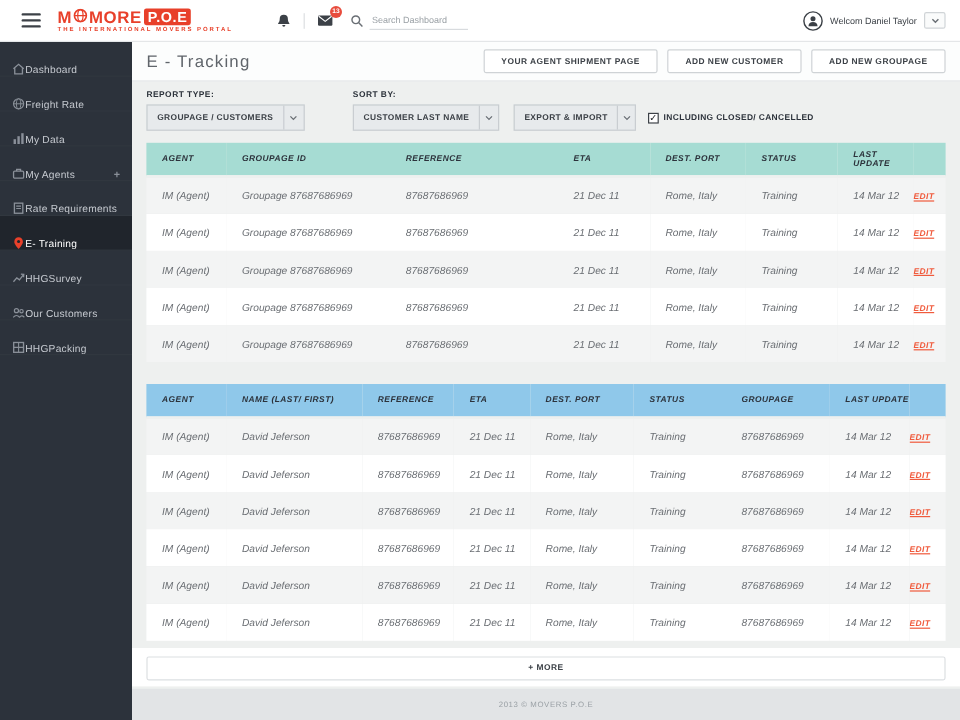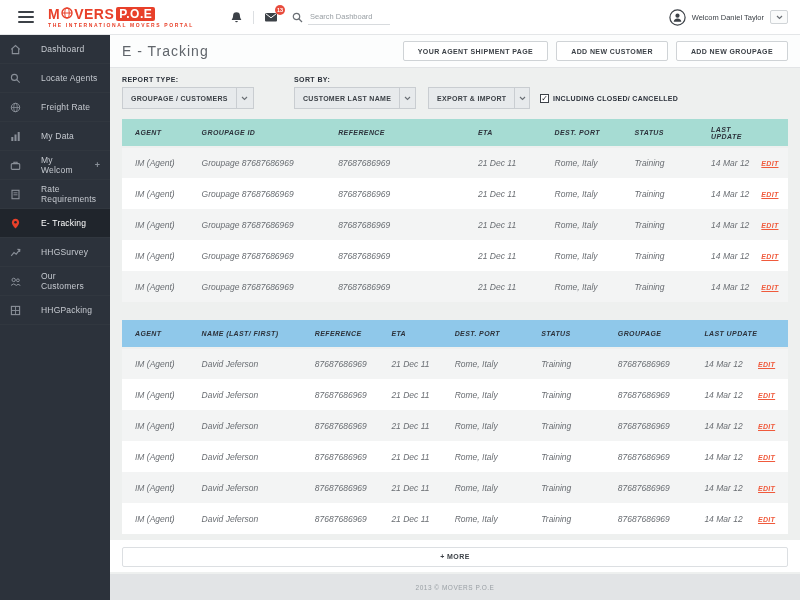--- a/index.html
+++ b/index.html
@@ -27,21 +27,21 @@
   .search-input { border:none; border-bottom:1px solid #d8dbde; outline:none; width:82px; font-size:7.5px;
     padding:2px 2px 3px; color:#4a4f55; font-family:"Liberation Sans", sans-serif; }
   .search-input::placeholder { color:#9aa0a5; }
   .user-area { margin-left:auto; display:flex; align-items:center; gap:6px; }
   .user-name { font-size:7.5px; color:#3c4147; }
   .user-drop { width:18px; height:14px; border:1px solid #d0d4d7; border-radius:2px; background:#fafbfb;
     display:flex; align-items:center; justify-content:center; cursor:pointer; }
 
   
   .sidebar { position:absolute; top:35px; left:0; width:110px; height:565px; background:#2c323b; }
-  .side-item { height:29px; display:flex; align-items:center; padding:0 10px; gap:20px; cursor:pointer;
+  .side-item { height:29px; display:flex; align-items:flex-end; padding:0 10px; gap:0; cursor:pointer;
     border-bottom:1px solid #31373f; }
   .side-item .lbl { color:#c6cad0; font-size:8.5px; letter-spacing:.2px; flex:1; }
   .side-item.active { background:#20252c; }
   .side-item.active .lbl { color:#ffffff; }
   .side-item .plus { color:#8a9099; font-size:9px; font-weight:bold; }
   .sico { width:11px; height:11px; display:flex; align-items:center; justify-content:center; flex:0 0 11px; }
 
   
   .main { position:absolute; top:35px; left:110px; width:690px; height:565px; background:#eef0ef; }
   .title-row { height:33px; background:#fcfdfd; border-bottom:1px solid #e2e4e6; display:flex;
@@ -106,21 +106,21 @@
 
   <div class="logo">
     <div class="logo-line">
       <span class="brand-main">
           <span>M</span>
           <span class="globe"><svg width="12" height="12" viewBox="0 0 12 12">
               <circle cx="6" cy="6" r="5" fill="none" stroke="#e8402a" stroke-width="1.4"></circle>
               <ellipse cx="6" cy="6" rx="2.2" ry="5" fill="none" stroke="#e8402a" stroke-width="1"></ellipse>
               <line x1="1" y1="6" x2="11" y2="6" stroke="#e8402a" stroke-width="1"></line>
             </svg></span>
-          <span>VERS</span>
+          <span>MORE</span>
         </span>
       <span class="brand-box">P.O.E</span>
     </div>
     <div class="tagline">THE INTERNATIONAL MOVERS PORTAL</div>
   </div>
 
   <span class="top-ico">
     <svg width="13" height="13" viewBox="0 0 13 13">
         <path d="M6.5 1.2 a3.4 3.4 0 0 1 3.4 3.4 c0 2.9 1.4 3.5 1.4 4.5 H1.7 c0-1 1.4-1.6 1.4-4.5 A3.4 3.4 0 0 1 6.5 1.2 Z" fill="#3c4147"></path>
         <path d="M5.2 9.9 a1.3 1.3 0 0 0 2.6 0 Z" fill="#3c4147"></path>
@@ -167,29 +167,20 @@
     <span class="sico">
         <svg width="11" height="11" viewBox="0 0 11 11">
           <path d="M1.2 5.3 L5.5 1.6 L9.8 5.3 M2.3 4.8 V9.6 H8.7 V4.8" fill="none" stroke="#8a9099" stroke-width="1.1"></path>
         </svg>
       </span>
     <span class="lbl">Dashboard</span>
   </div>
   <div class="side-item">
     <span class="sico">
         <svg width="11" height="11" viewBox="0 0 11 11">
-          <circle cx="4.4" cy="4.4" r="3" fill="none" stroke="#8a9099" stroke-width="1.1"></circle>
-          <line x1="6.7" y1="6.7" x2="9.7" y2="9.7" stroke="#8a9099" stroke-width="1.1"></line>
-        </svg>
-      </span>
-    <span class="lbl">Locate Agents</span>
-  </div>
-  <div class="side-item">
-    <span class="sico">
-        <svg width="11" height="11" viewBox="0 0 11 11">
           <circle cx="5.5" cy="5.5" r="4.2" fill="none" stroke="#8a9099" stroke-width="1"></circle>
           <ellipse cx="5.5" cy="5.5" rx="1.8" ry="4.2" fill="none" stroke="#8a9099" stroke-width=".8"></ellipse>
           <line x1="1.3" y1="5.5" x2="9.7" y2="5.5" stroke="#8a9099" stroke-width=".8"></line>
         </svg>
       </span>
     <span class="lbl">Freight Rate</span>
   </div>
   <div class="side-item">
     <span class="sico">
         <svg width="11" height="11" viewBox="0 0 11 11">
@@ -200,41 +191,41 @@
       </span>
     <span class="lbl">My Data</span>
   </div>
   <div class="side-item">
     <span class="sico">
         <svg width="11" height="11" viewBox="0 0 11 11">
           <rect x="1.3" y="3.6" width="8.4" height="5.8" rx="1" fill="none" stroke="#8a9099" stroke-width="1.1"></rect>
           <path d="M3.9 3.6 V2.2 H7.1 V3.6" fill="none" stroke="#8a9099" stroke-width="1.1"></path>
         </svg>
       </span>
-    <span class="lbl">My Welcom</span>
+    <span class="lbl">My Agents</span>
     <span class="plus">+</span>
   </div>
   <div class="side-item">
     <span class="sico">
         <svg width="11" height="11" viewBox="0 0 11 11">
           <rect x="2" y="1.3" width="7" height="8.4" fill="none" stroke="#8a9099" stroke-width="1.1"></rect>
           <line x1="3.5" y1="3.8" x2="7.5" y2="3.8" stroke="#8a9099" stroke-width=".9"></line>
           <line x1="3.5" y1="5.8" x2="7.5" y2="5.8" stroke="#8a9099" stroke-width=".9"></line>
         </svg>
       </span>
     <span class="lbl">Rate Requirements</span>
   </div>
   <div class="side-item active">
     <span class="sico">
         <svg width="11" height="11" viewBox="0 0 11 11">
           <path d="M5.5 .8 C3.4 .8 1.9 2.4 1.9 4.4 C1.9 6.8 5.5 10.4 5.5 10.4 C5.5 10.4 9.1 6.8 9.1 4.4 C9.1 2.4 7.6 .8 5.5 .8 Z" fill="#e8402a"></path>
           <circle cx="5.5" cy="4.3" r="1.3" fill="#20252c"></circle>
         </svg>
       </span>
-    <span class="lbl">E- Tracking</span>
+    <span class="lbl">E- Training</span>
   </div>
   <div class="side-item">
     <span class="sico">
         <svg width="11" height="11" viewBox="0 0 11 11">
           <polyline points="1.2,8.8 4,5.6 6.2,7.2 9.8,2.6" fill="none" stroke="#8a9099" stroke-width="1.1"></polyline>
           <polyline points="7.4,2.4 9.8,2.6 9.6,5" fill="none" stroke="#8a9099" stroke-width="1.1"></polyline>
         </svg>
       </span>
     <span class="lbl">HHGSurvey</span>
   </div>

